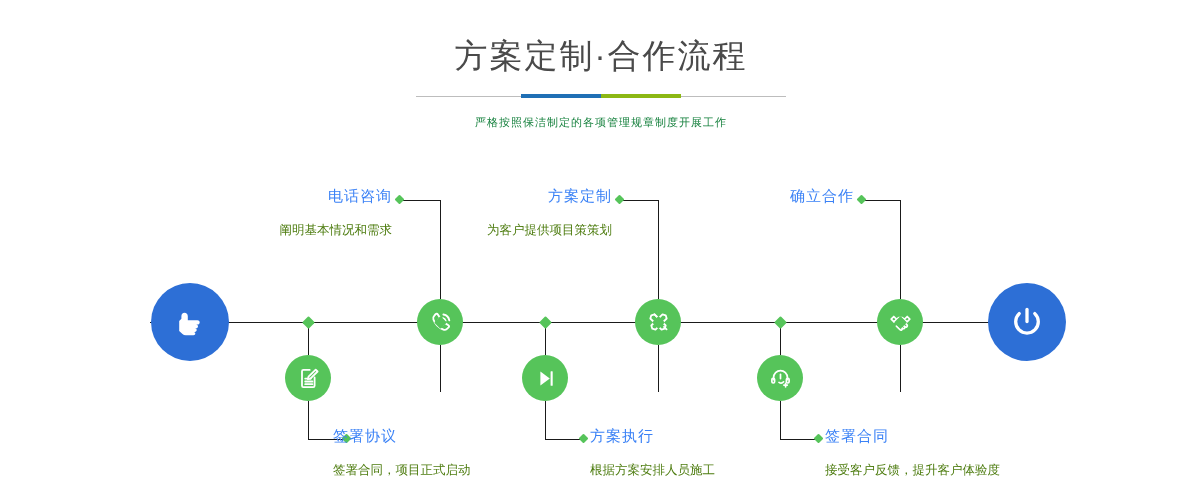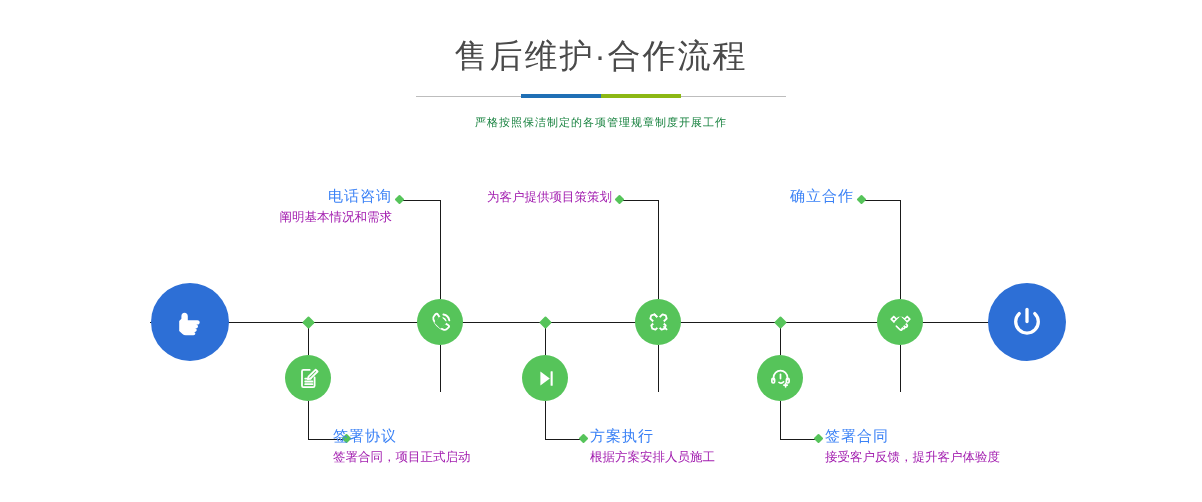--- a/index.html
+++ b/index.html
@@ -147,33 +147,33 @@
   }
   .label .ttl {
     font-size: 15px;
     line-height: 20px;
     color: #3b82f6;
     letter-spacing: 1px;
   }
   .label .sub {
     font-size: 12.5px;
     line-height: 20px;
-    color: #a21caf;
-    margin-top: 1px;
+    color: #4d7c0f;
+    margin-top: 14px;
   }
   .label.right-align { text-align: right; }
   .label.left-align  { text-align: left; }
 </style>
 </head>
 <body>
 
 <div id="page">
 
   <div class="header">
-    <div class="page-title">售后维护·合作流程</div>
+    <div class="page-title">方案定制·合作流程</div>
 
     <div class="divider-wrap">
       <div class="divider-line"></div>
       <div class="divider-seg blue"></div>
       <div class="divider-seg green"></div>
     </div>
 
     <div class="page-subtitle">严格按照保洁制定的各项管理规章制度开展工作</div>
   </div>
 
@@ -257,20 +257,21 @@
           </g>
         </svg>
       </span>
     </div>
     <div class="stem" style="left:658px; top:195px; height:47px;"></div>
     <div class="diamond" style="left:654px; top:168px;"></div>
     <div class="stem" style="left:658px; top:50px; height:99px;"></div>
     <div class="leader" style="left:620px; top:50px; width:38px;"></div>
     <div class="diamond small" style="left:616px; top:46px;"></div>
     <div class="label right-align" style="left:315px; top:36px; width:297px;">
+      <div class="ttl">方案定制</div>
       <div class="sub">为客户提供项目策策划</div>
     </div>
 
     <div class="node" style="left:522px; top:205px;">
       <span>
         <svg width="27" height="27" viewBox="0 0 27 27">
           <g fill="#ffffff">
             <path d="M8.4 6.4l9.4 7.1-9.4 7.1z"></path>
             <rect x="18.6" y="6.2" width="2.1" height="14.6" rx="0.5"></rect>
           </g>

